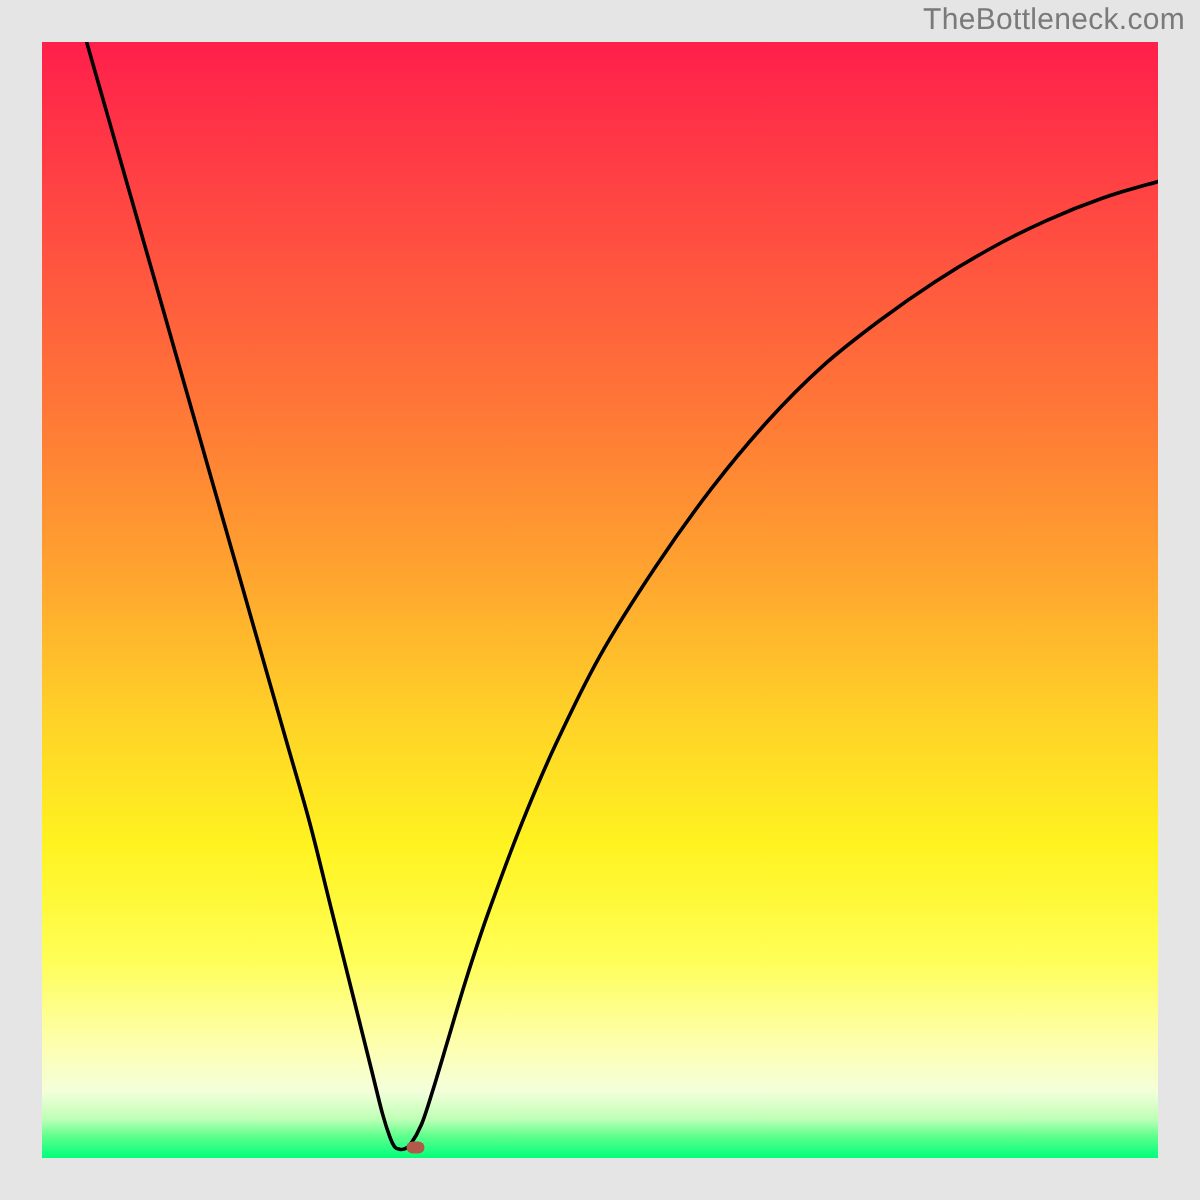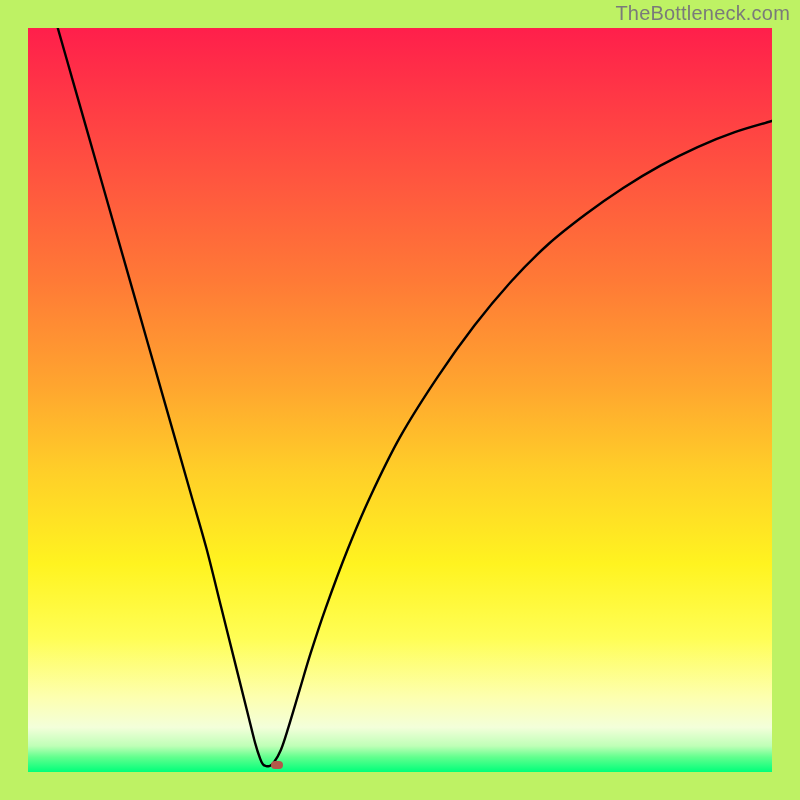--- a/index.html
+++ b/index.html
@@ -8,21 +8,21 @@
     width: 800px;
     height: 800px;
     background: #000;
     overflow: hidden;
     font-family: Arial, Helvetica, sans-serif;
   }
   .frame {
     position: relative;
     width: 800px;
     height: 800px;
-    background: #bef264;
+    background: #e5e5e5;
   }
   .attribution {
     position: absolute;
     top: 2px;
     right: 10px;
     color: #7a7a7a;
     font-size: 20px;
     font-weight: 400;
     letter-spacing: 0.2px;
     z-index: 5;

